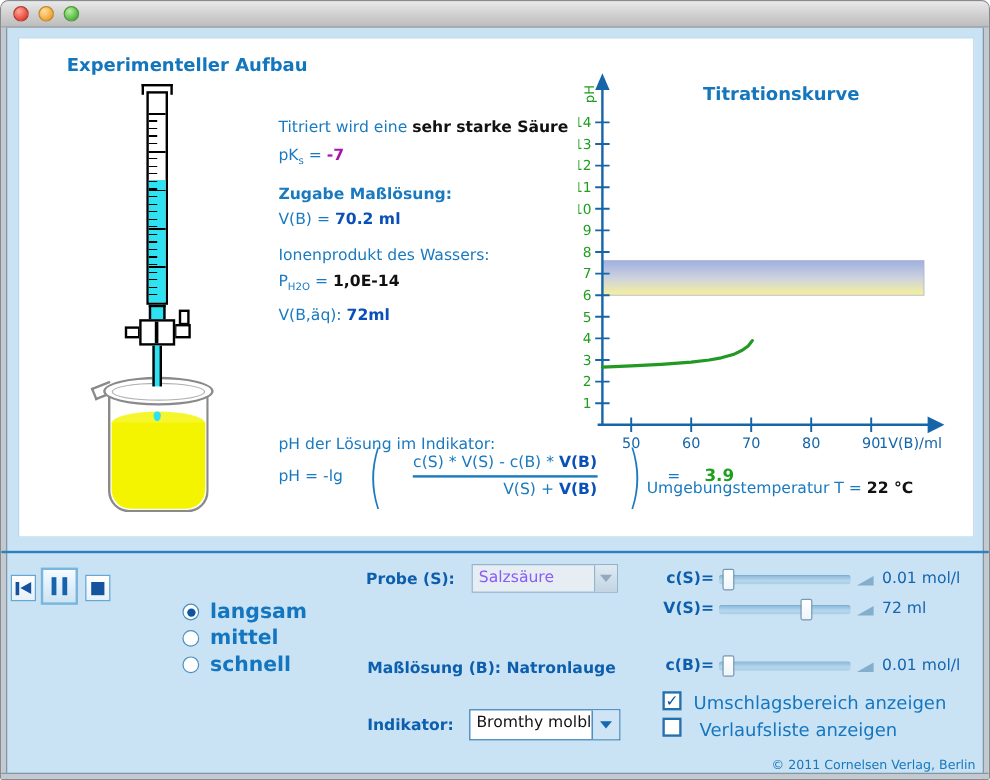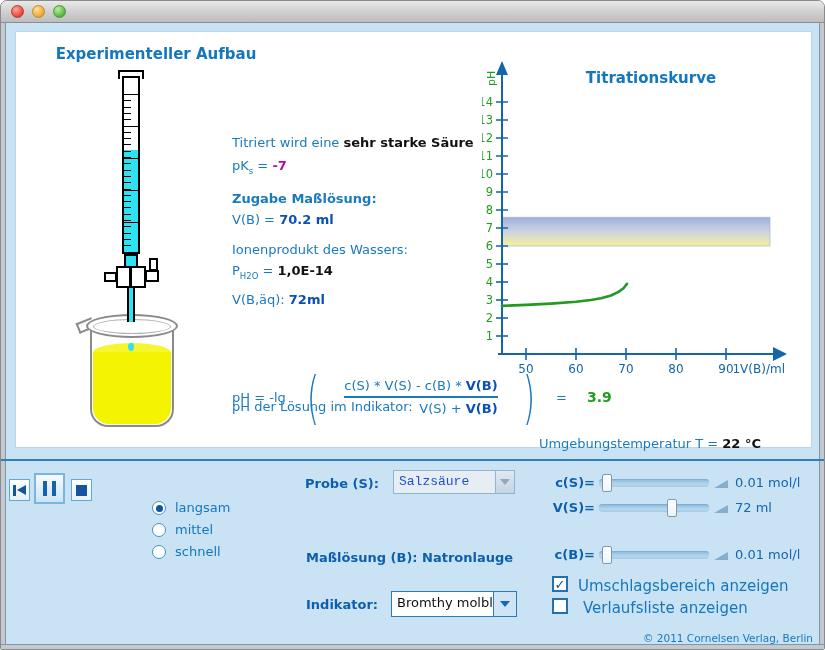--- a/index.html
+++ b/index.html
@@ -18,21 +18,21 @@
   .tl.green  { left:52px; background: radial-gradient(circle at 35% 30%, #b8eFA0, #5bb948 65%, #3f8f31); border:1px solid #4a9a3a;}
   
   .frame { position:absolute; background: #c3c9ce; z-index: 5; }
   .frame.l { left:0; top:22px; width:5px; bottom:0; border-right:1px solid #7d97ab; }
   .frame.r { right:0; top:22px; width:5px; bottom:0; border-left:1px solid #7d97ab; }
   .frame.b { left:0; bottom:0; height:5px; right:0; border-top:1px solid #7d97ab; }
   
   .panel { position:absolute; left:14px; top:30px; width:797px; height:417px;
            background:#fff; border:1px solid #b8d8ea; color:#1a7ac0; z-index:2; }
   .heading { position:absolute; font-weight:bold; font-size:15px; color:#1477be; text-align:center; }
-  .t { position:absolute; font-size:13px; white-space:nowrap;margin-top:36px; }
+  .t { position:absolute; font-size:13px; white-space:nowrap; }
   .blue { color:#1a7ac0; }
   .dkblue { color:#0a50b8; font-weight:bold; }
   .black-b { color:#111; font-weight:bold; }
   .magenta { color:#aa11aa; font-weight:bold; }
   .green-b { color:#1e9e1e; font-weight:bold; }
   sub.small { font-size:8.5px; }
   
   .flare { left:102px; top:38px; width:26px; height:9px; background:#fff; border:2px solid #000; border-bottom:none; }
   .tube  { left:106px; top:44px; width:18px; height:178px; background:#fff; border:2px solid #000; }
   .tube-fill { position:absolute; left:0; right:0; bottom:0; height:102px; background:#2ee2f2; }
@@ -72,25 +72,25 @@
             background:linear-gradient(#ffffff,#e6f1f9); border:1.5px solid #66a8d4; cursor:pointer; }
   .pb-btn.active { width:31px; height:31px; background:linear-gradient(#f6fbff,#cce4f4); border:2px solid #79b5dd; }
   .skip-bar { width:3px; height:11px; background:#15539e; margin-right:1px; }
   .skip-tri { width:0; height:0; border-top:5.5px solid transparent; border-bottom:5.5px solid transparent; border-right:9px solid #15539e; }
   .pause-bar { width:4.5px; height:15px; background:#1563ac; margin:0 2.2px; }
   .stop-sq { width:11px; height:11px; background:#15539e; }
   .radio-row { position:absolute; display:flex; align-items:center; gap:9px; }
   .radio { width:14px; height:14px; border-radius:50%; background:#fff; border:1.5px solid #4a90c0; position:relative; cursor:pointer; }
   .radio-dot { position:absolute; left:3px; top:3px; width:7px; height:7px; border-radius:50%; background:#0d55a2; display:none; }
   .radio.selected .radio-dot { display:block; }
-  .radio-label { color:#1576c0; font-size:13px; }
+  .radio-label { color:#1576c0; font-size:17px;font-weight:bold; }
   .dd { position:absolute; display:flex; background:#fff; }
   .dd.disabled { background:#e6edf3; border:1px solid #8fb5d2; }
   .dd-text { flex:1; padding:3px 5px; font-size:13px; overflow:hidden; white-space:nowrap; }
-  .dd.disabled .dd-text { color:#1d4ed8;font-family:Liberation Mono, monospace; }
+  .dd.disabled .dd-text { color:#8b5cf6; }
   .dd-btn { width:19px; display:flex; align-items:center; justify-content:center; background:linear-gradient(#dfe9f1,#c3d5e3); border-left:1px solid #8fb5d2; }
   .dd-arrow { width:0; height:0; border-left:5px solid transparent; border-right:5px solid transparent; border-top:6px solid #93a9bd; }
   .dd.enabled { border:1px solid #2e7ab8; }
   .dd.enabled .dd-text { color:#111; }
   .dd.enabled .dd-btn { width:23px; background:#cfe4f4; border-left:1px solid #2e7ab8; }
   .dd.enabled .dd-arrow { border-top-color:#1569b2; }
   .slider-row { position:absolute; width:300px; height:24px; }
   .slider-label { position:absolute; right:246px; top:3px; }
   .slider { position:absolute; left:58px; top:0; width:110px; height:24px; cursor:pointer; }
   .slider-track { position:absolute; left:0; top:7px; width:110px; height:8px; border-radius:3px;

